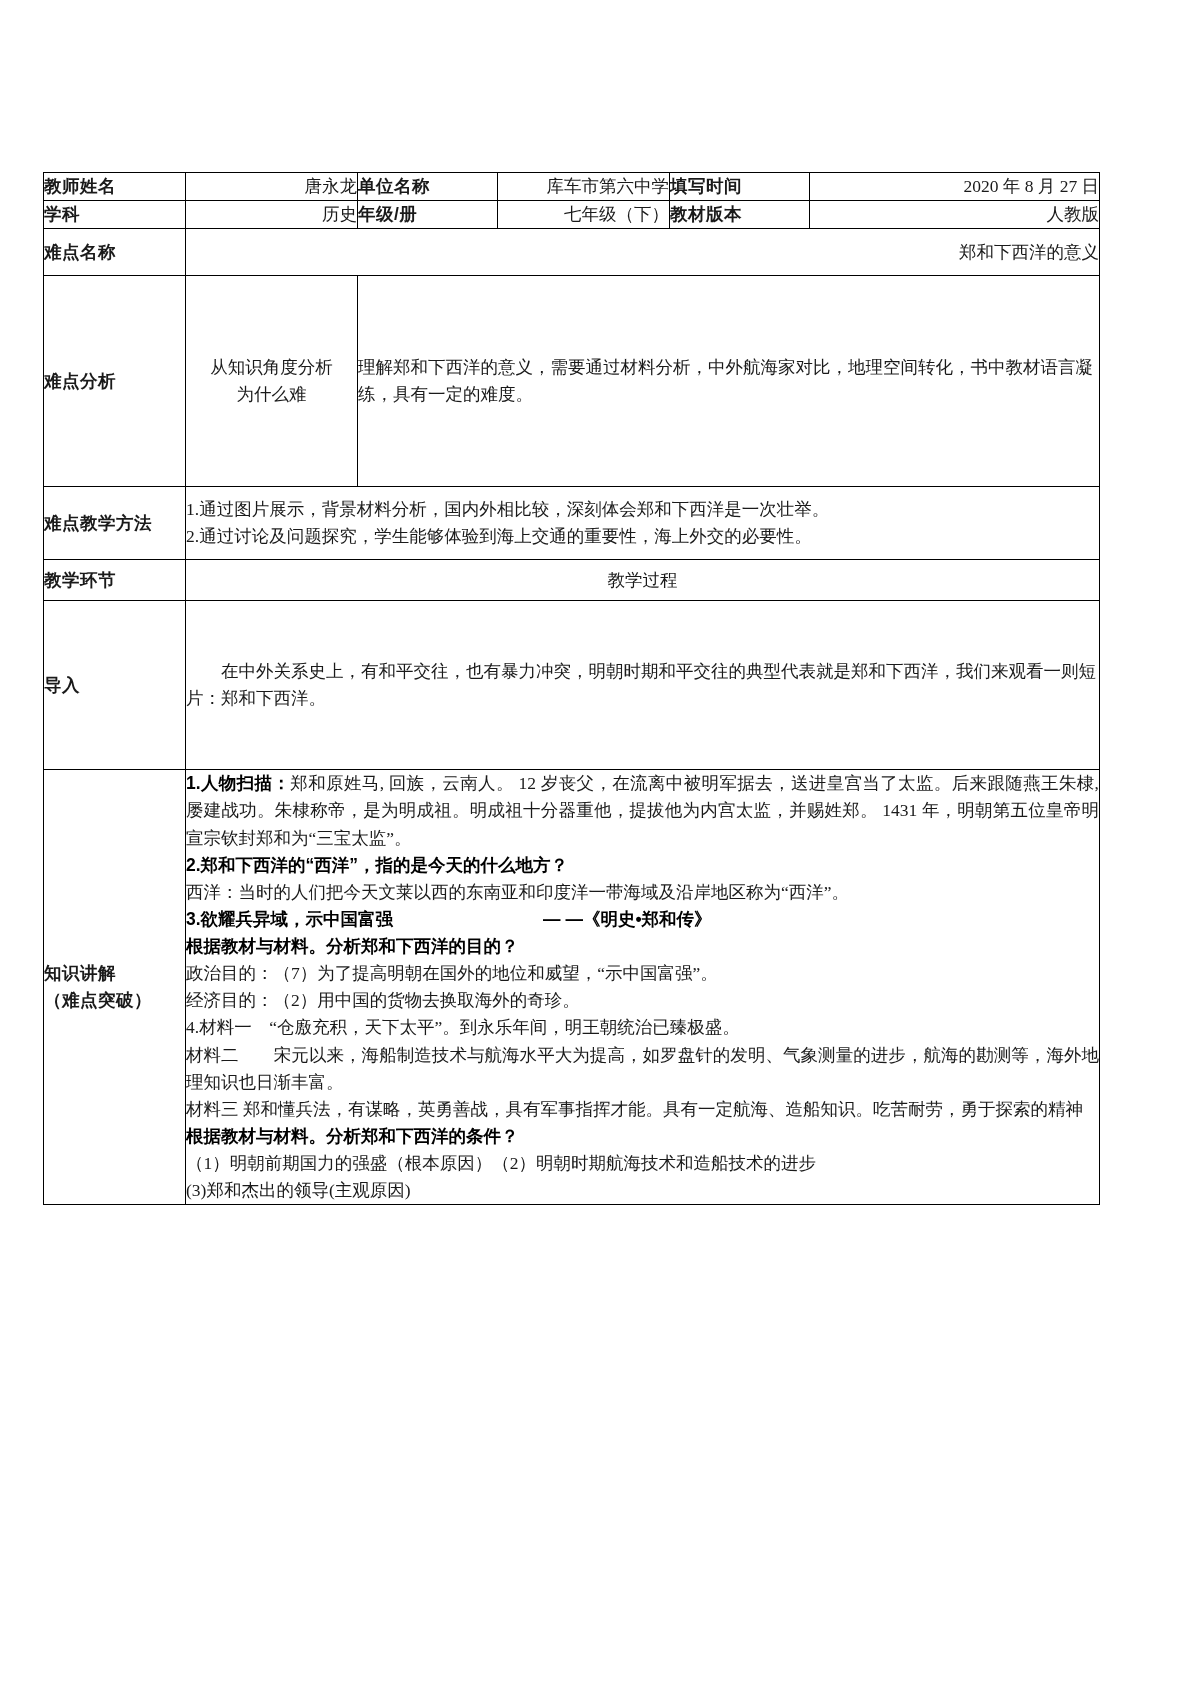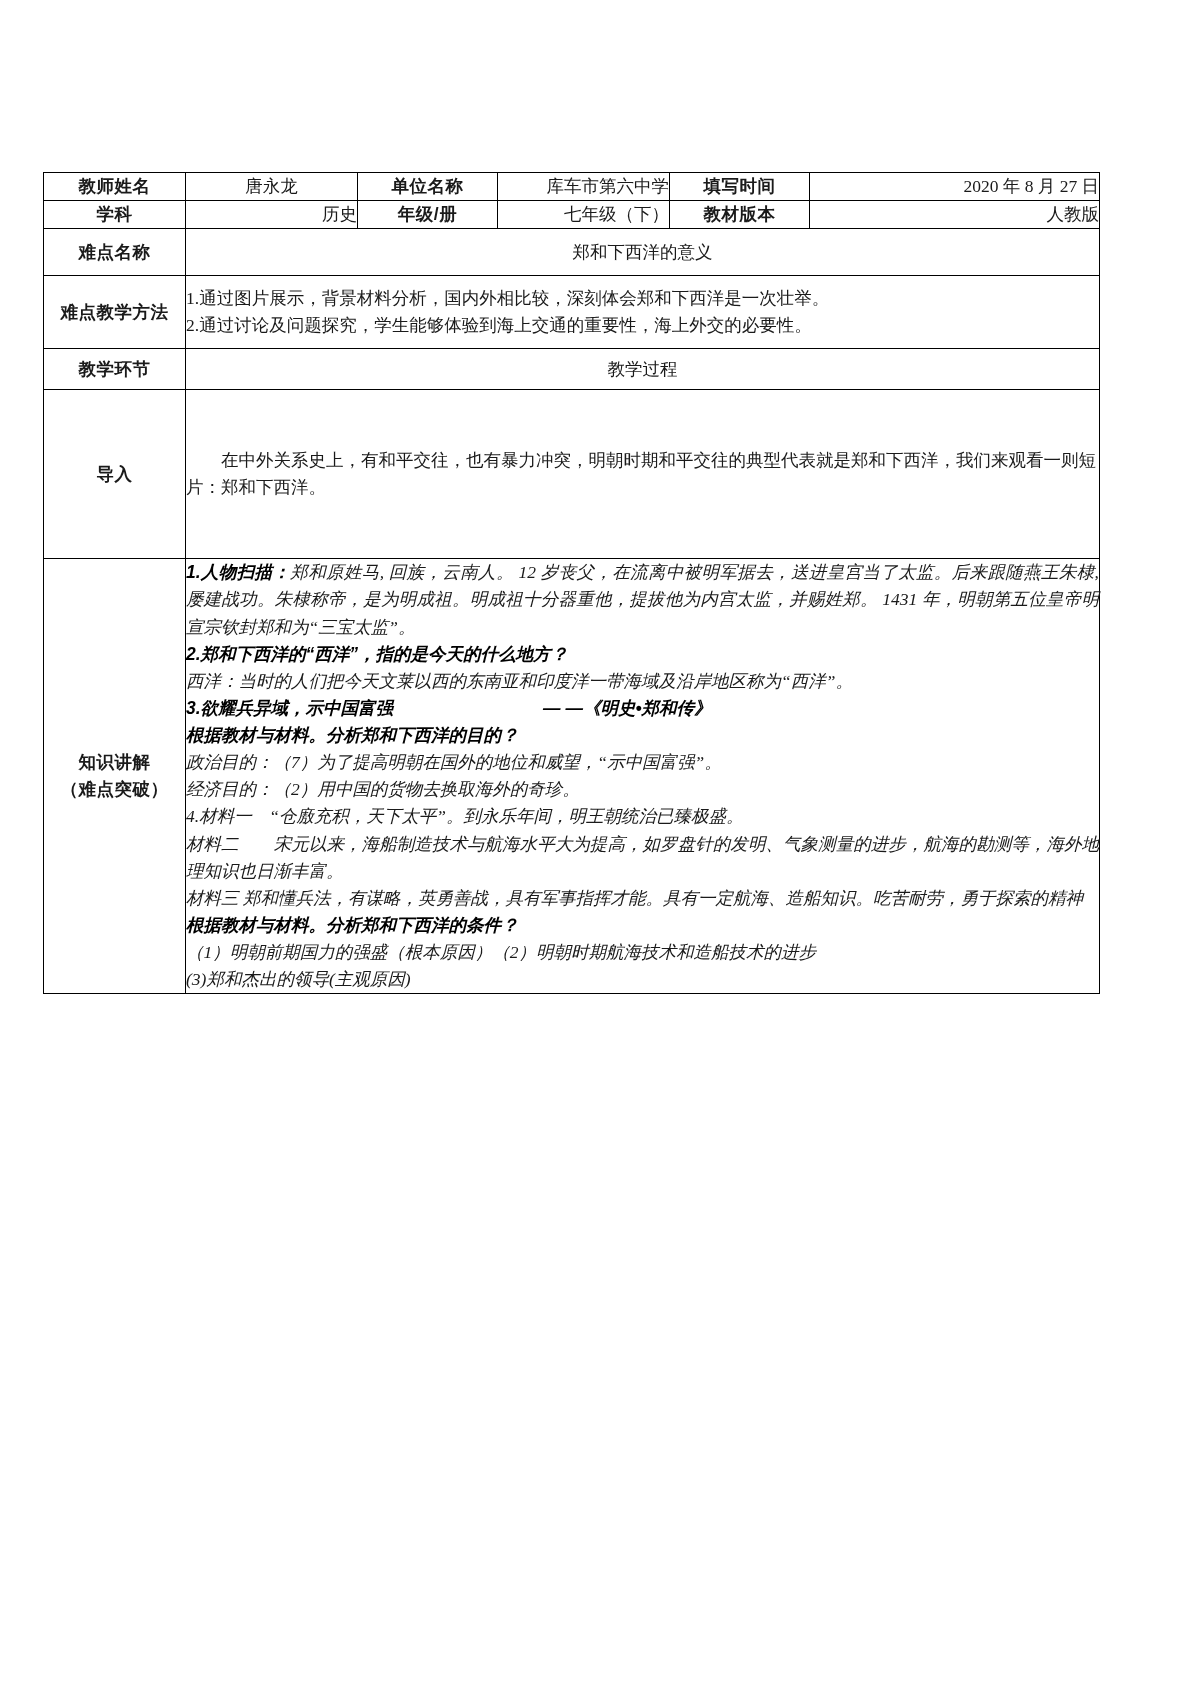--- a/index.html
+++ b/index.html
@@ -38,32 +38,32 @@
     vertical-align: middle;
     font-size: 17.5px;
     line-height: 1.55;
     color: #1a1a1a;
   }
 
   
   .lbl {
     font-family: "Liberation Sans", "DejaVu Sans", sans-serif;
     font-weight: bold;
-    text-align: center;
+    text-align: left;
     color: #000;
     font-size: 18px;
     letter-spacing: 0.5px;
     padding: 7px 4px;
   }
   .val {
     text-align: right;
     padding: 7px 6px;
   }
   .val-left {
-    text-align: center;
+    text-align: right;
     padding: 7px 10px;
   }
   .val-center-block {
     text-align: center;
     padding: 12px 10px;
   }
 
   
   .r-head td { height: 26px; }
 
@@ -113,21 +113,20 @@
   .main-label {
     padding-top: 10px;
     line-height: 1.5;
     vertical-align: top;
   }
   .main-body {
     text-align: left;
     padding: 6px 10px 14px 10px;
     line-height: 1.72;
     vertical-align: top;
-    font-style: italic;
   }
   .main-body p {
     margin: 0;
     text-align: justify;
   }
   .b {
     font-family: "Liberation Sans", "DejaVu Sans", sans-serif;
     font-weight: bold;
     color: #000;
   }
@@ -172,20 +171,28 @@
         <td class="lbl">教材版本</td>
         <td class="val">人教版</td>
       </tr>
 
 
       <tr>
         <td class="lbl cell-difficulty-name">难点名称</td>
         <td class="val-left cell-difficulty-name" colspan="5">郑和下西洋的意义</td>
       </tr>
 
+      <tr class="row-analysis">
+        <td class="lbl">难点分析</td>
+        <td class="analysis-sub">
+          <span class="hang">从知识角度分析</span>
+          <span class="hang">为什么难</span>
+        </td>
+        <td class="analysis-body" colspan="4">理解郑和下西洋的意义，需要通过材料分析，中外航海家对比，地理空间转化，书中教材语言凝练，具有一定的难度。</td>
+      </tr>
 
       <tr class="row-method">
         <td class="lbl">难点教学方法</td>
         <td class="method-body" colspan="5">
           <div>1.通过图片展示，背景材料分析，国内外相比较，深刻体会郑和下西洋是一次壮举。</div>
           <div>2.通过讨论及问题探究，学生能够体验到海上交通的重要性，海上外交的必要性。</div>
         </td>
       </tr>
 
       <tr class="row-stage">

